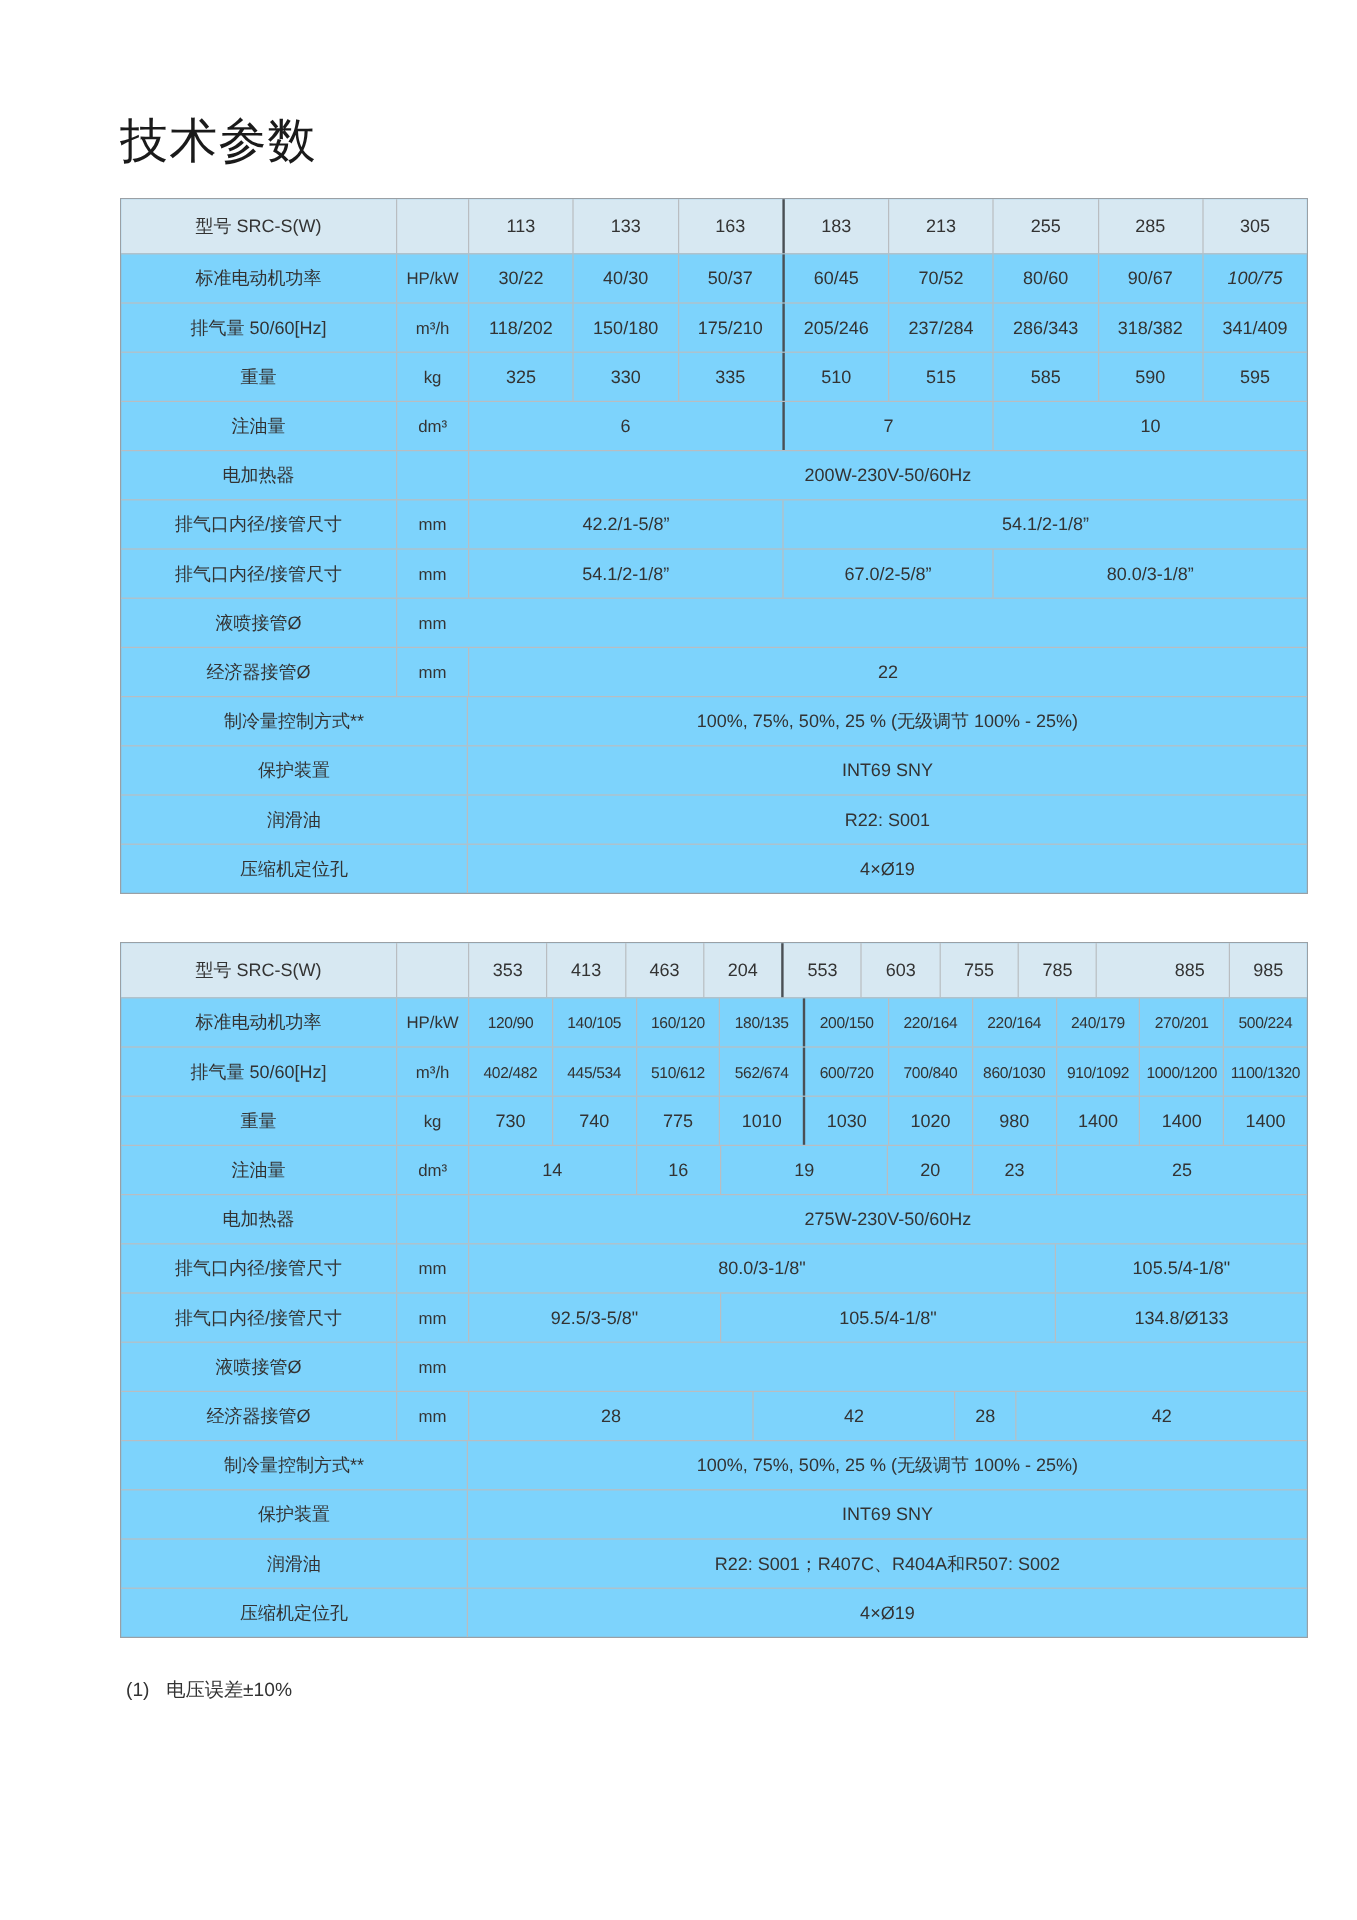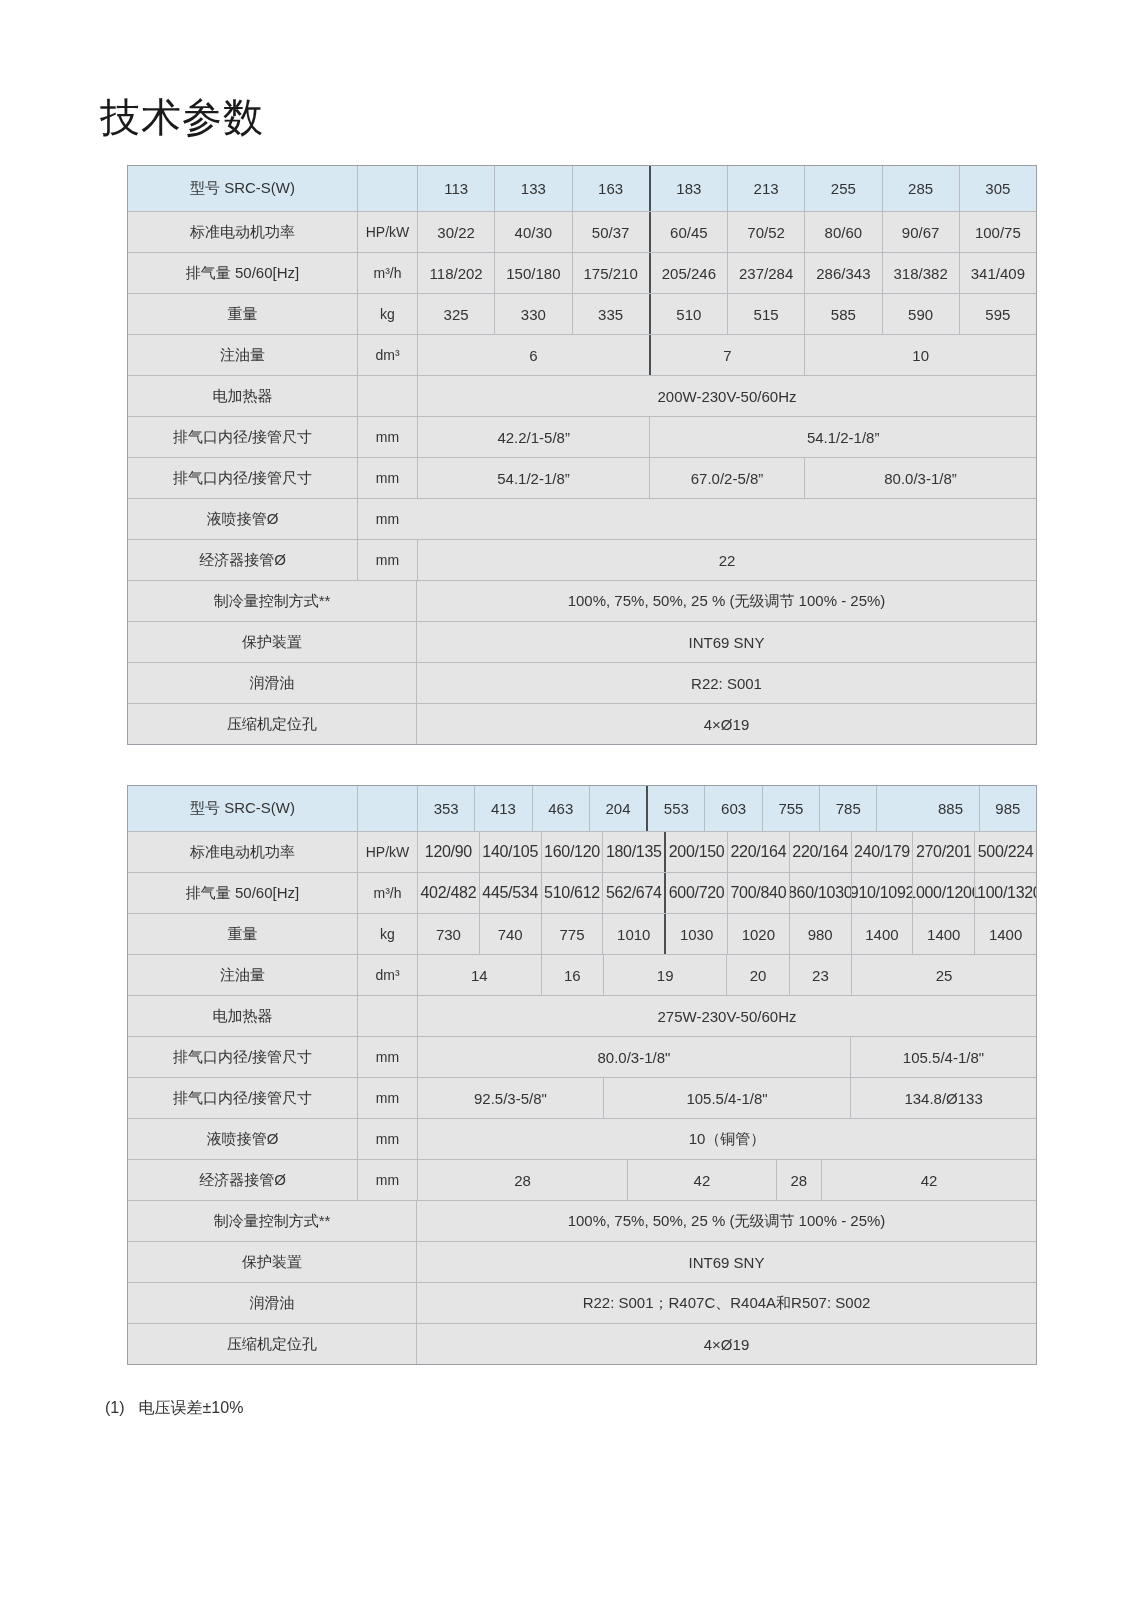--- a/index.html
+++ b/index.html
@@ -10,23 +10,23 @@
     font-family:"Liberation Sans","DejaVu Sans",sans-serif;
     color:var(--ink,#333);
     overflow:hidden;
   }
   .title{
     position:absolute;left:100px;top:90px;
     font-size:40px;font-weight:500;color:#1a1a1a;
     letter-spacing:1px;
   }
   .tbl{
-    position:absolute;left:100px;width:910px;
+    position:absolute;left:100px;width:990px;
     border:1px solid var(--line-outer,#9aa0a5);
-    box-sizing:border-box;background:#e5e5e5;margin-left:27px;
+    box-sizing:border-box;background:#7dd3fc;
   }
   #t1{top:165px;}
   #t2{top:785px;}
   .tr{display:flex;height:40px;align-items:stretch;}
   .tr.head{height:45px;background:var(--hdr-bg,#d7e8f2);}
   .tr + .tr{border-top:1px solid var(--line,#b9bdc1);}
   .lbl{
     flex:0 0 229px;width:229px;
     display:flex;align-items:center;justify-content:center;
     font-size:15px;text-align:center;
@@ -38,21 +38,21 @@
     font-size:14px;border-left:1px solid var(--line,#b9bdc1);
   }
   .data{flex:1 1 0;display:flex;border-left:1px solid var(--line,#b9bdc1);min-width:0;}
   .cell{
     display:flex;align-items:center;justify-content:center;
     font-size:15px;min-width:0;white-space:nowrap;overflow:hidden;
     text-align:center;
   }
   .cell + .cell{border-left:1px solid var(--line,#b9bdc1);}
   .cell.thick{border-left:2px solid var(--line-thick,#4a4f54);}
-  .tr.compact .cell{font-size:16px;letter-spacing:-0.3px;}
+  .tr.compact .cell{font-size:13px;letter-spacing:-0.3px;}
   .footnote{
     position:absolute;left:105px;top:1398px;
     font-size:16px;color:#333;
   }
   .footnote .fn-text{margin-left:14px;}
 </style>
 </head>
 <body>
 
 <div class="page">
@@ -77,21 +77,21 @@
         <div class="lbl">标准电动机功率</div>
         <div class="unit">HP/kW</div>
         <div class="data">
           <div class="cell" style="flex: 1 1 0px;">30/22</div>
           <div class="cell" style="flex: 1 1 0px;">40/30</div>
           <div class="cell" style="flex: 1 1 0px;">50/37</div>
           <div class="cell thick" style="flex: 1 1 0px;">60/45</div>
           <div class="cell" style="flex: 1 1 0px;">70/52</div>
           <div class="cell" style="flex: 1 1 0px;">80/60</div>
           <div class="cell" style="flex: 1 1 0px;">90/67</div>
-          <div class="cell" style="flex: 1 1 0px;">100/75</div>
+          <div class="cell" style="flex: 1 1 0px; font-style: italic;">100/75</div>
         </div>
       </div>
       <div class="tr">
         <div class="lbl">排气量 50/60[Hz]</div>
         <div class="unit">m³/h</div>
         <div class="data">
           <div class="cell" style="flex: 1 1 0px;">118/202</div>
           <div class="cell" style="flex: 1 1 0px;">150/180</div>
           <div class="cell" style="flex: 1 1 0px;">175/210</div>
           <div class="cell thick" style="flex: 1 1 0px;">205/246</div>
@@ -281,23 +281,20 @@
         <div class="unit">mm</div>
         <div class="data">
           <div class="cell" style="flex: 3 1 0px;">92.5/3-5/8"</div>
           <div class="cell" style="flex: 4 1 0px;">105.5/4-1/8"</div>
           <div class="cell" style="flex: 3 1 0px;">134.8/Ø133</div>
         </div>
       </div>
       <div class="tr">
         <div class="lbl">液喷接管Ø</div>
         <div class="unit">mm</div>
-        <div class="data">
-          <div class="cell" style="flex: 10 1 0px;">10（铜管）</div>
-        </div>
       </div>
       <div class="tr">
         <div class="lbl">经济器接管Ø</div>
         <div class="unit">mm</div>
         <div class="data">
           <div class="cell" style="flex: 3.4 1 0px;">28</div>
           <div class="cell" style="flex: 2.4 1 0px;">42</div>
           <div class="cell" style="flex: 0.72 1 0px;">28</div>
           <div class="cell" style="flex: 3.48 1 0px;">42</div>
         </div>

